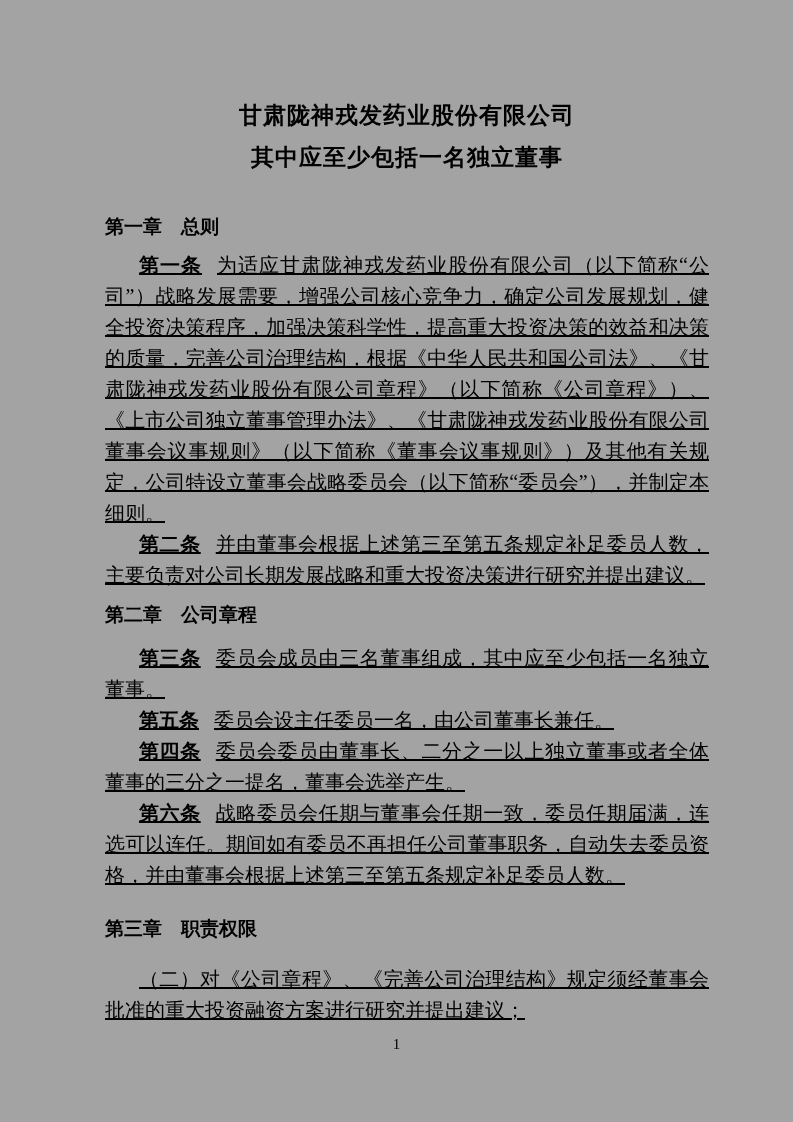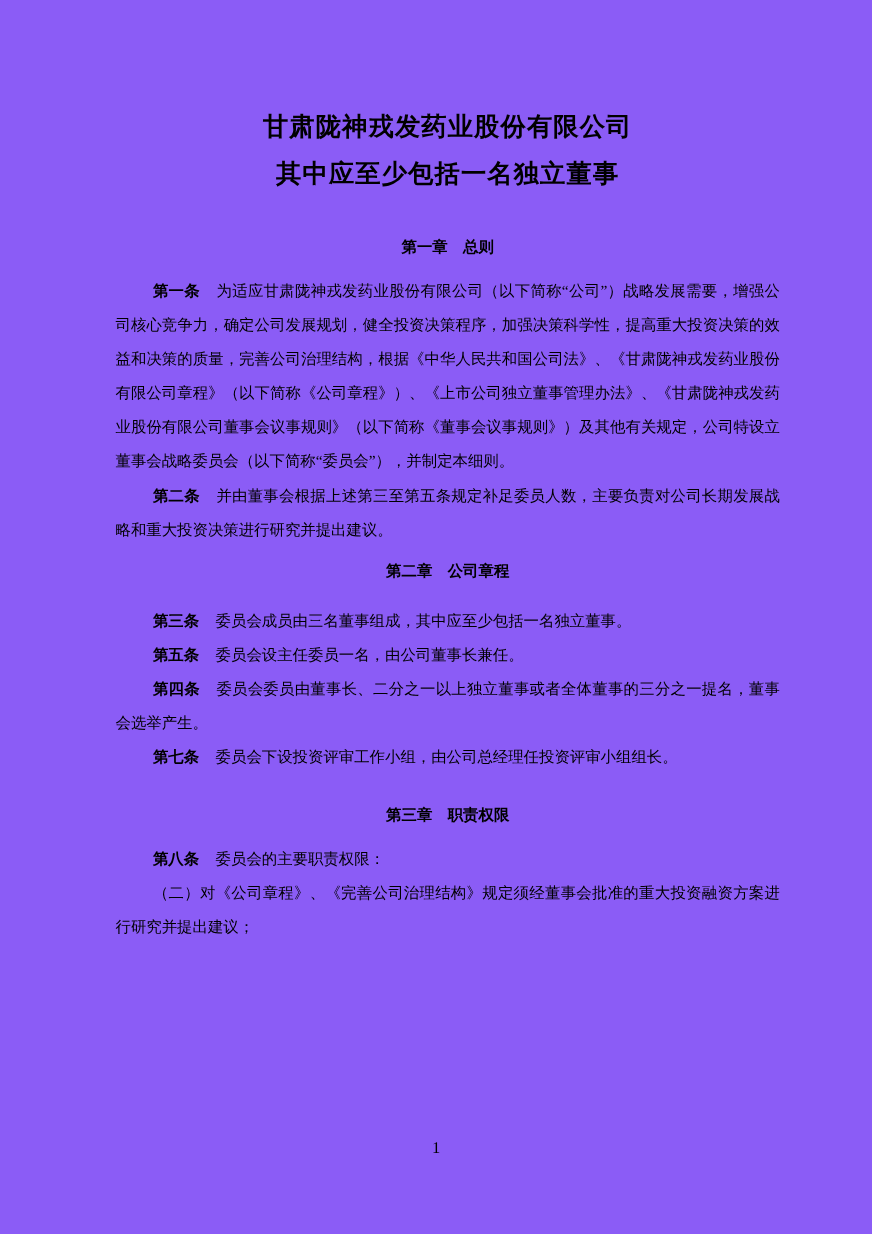--- a/index.html
+++ b/index.html
@@ -7,53 +7,52 @@
     padding: 0;
     background: #ffffff;
   }
   .page {
     position: relative;
     width: 793px;
     height: 1122px;
     box-sizing: border-box;
     margin: 0 auto;
     padding: 99px 84px 0 105px;
-    background: #8b5cf6;
+    background: #a3a3a3;
     color: #000000;
     font-family: "Liberation Serif", "DejaVu Serif", serif;
     overflow: hidden;
   }
   .doc-title {
     margin: 0;
     font-size: 23px;
     font-weight: bold;
     line-height: 34px;
     text-align: center;
     letter-spacing: 1px;
   }
   .doc-subtitle {
     margin-top: 8px;
   }
   .chapter {
     margin: 0;
-    font-size: 14px;
+    font-size: 19px;
     font-weight: bold;
     line-height: 31px;
-    text-align: center;
-    font-family: Liberation Mono, monospace;
   }
   .chapter-1 { margin: 36px 0 8px; }
   .chapter-2 { margin: 8px 0 13px; }
-  .chapter-3 { margin: 22px 0 8px; }
+  .chapter-3 { margin: 22px 0 20px; }
   .para {
     margin: 0;
-    font-size: 14px;
+    font-size: 20px;
     line-height: 31px;
     text-indent: 34px;
     text-align: justify;
+    text-decoration: underline;
   }
   .article-label {
     font-weight: bold;
     margin-right: 15px;
   }
   .page-number {
     position: absolute;
     top: 1036px;
     left: 0;
     right: 0;
@@ -77,25 +76,24 @@
   <p class="para"><b class="article-label">第二条</b><span class="article-text">并由董事会根据上述第三至第五条规定补足委员人数，主要负责对公司长期发展战略和重大投资决策进行研究并提出建议。</span></p>
 
   <h2 class="chapter chapter-2">第二章　公司章程</h2>
 
   <p class="para"><b class="article-label">第三条</b><span class="article-text">委员会成员由三名董事组成，其中应至少包括一名独立董事。</span></p>
 
   <p class="para"><b class="article-label">第五条</b><span class="article-text">委员会设主任委员一名，由公司董事长兼任。</span></p>
 
   <p class="para"><b class="article-label">第四条</b><span class="article-text">委员会委员由董事长、二分之一以上独立董事或者全体董事的三分之一提名，董事会选举产生。</span></p>
 
+  <p class="para"><b class="article-label">第六条</b><span class="article-text">战略委员会任期与董事会任期一致，委员任期届满，连选可以连任。期间如有委员不再担任公司董事职务，自动失去委员资格，并由董事会根据上述第三至第五条规定补足委员人数。</span></p>
 
-  <p class="para"><b class="article-label">第七条</b><span class="article-text">委员会下设投资评审工作小组，由公司总经理任投资评审小组组长。</span></p>
 
   <h2 class="chapter chapter-3">第三章　职责权限</h2>
 
-  <p class="para"><b class="article-label">第八条</b><span class="article-text">委员会的主要职责权限：</span></p>
 
 
   <p class="para"><span class="article-text">（二）对《公司章程》、《完善公司治理结构》规定须经董事会批准的重大投资融资方案进行研究并提出建议；</span></p>
 
   <div class="page-number">1</div>
 
 </div>
 
 </body></html>

